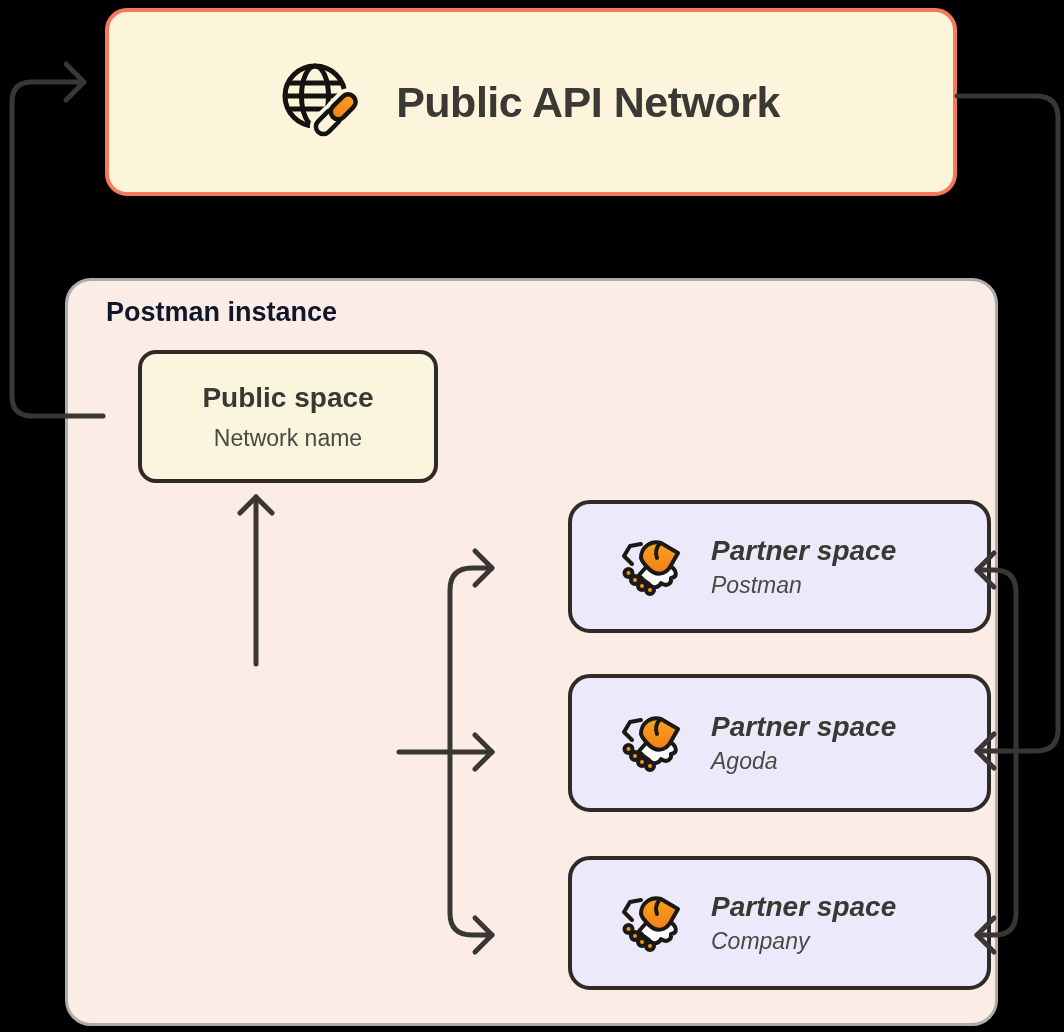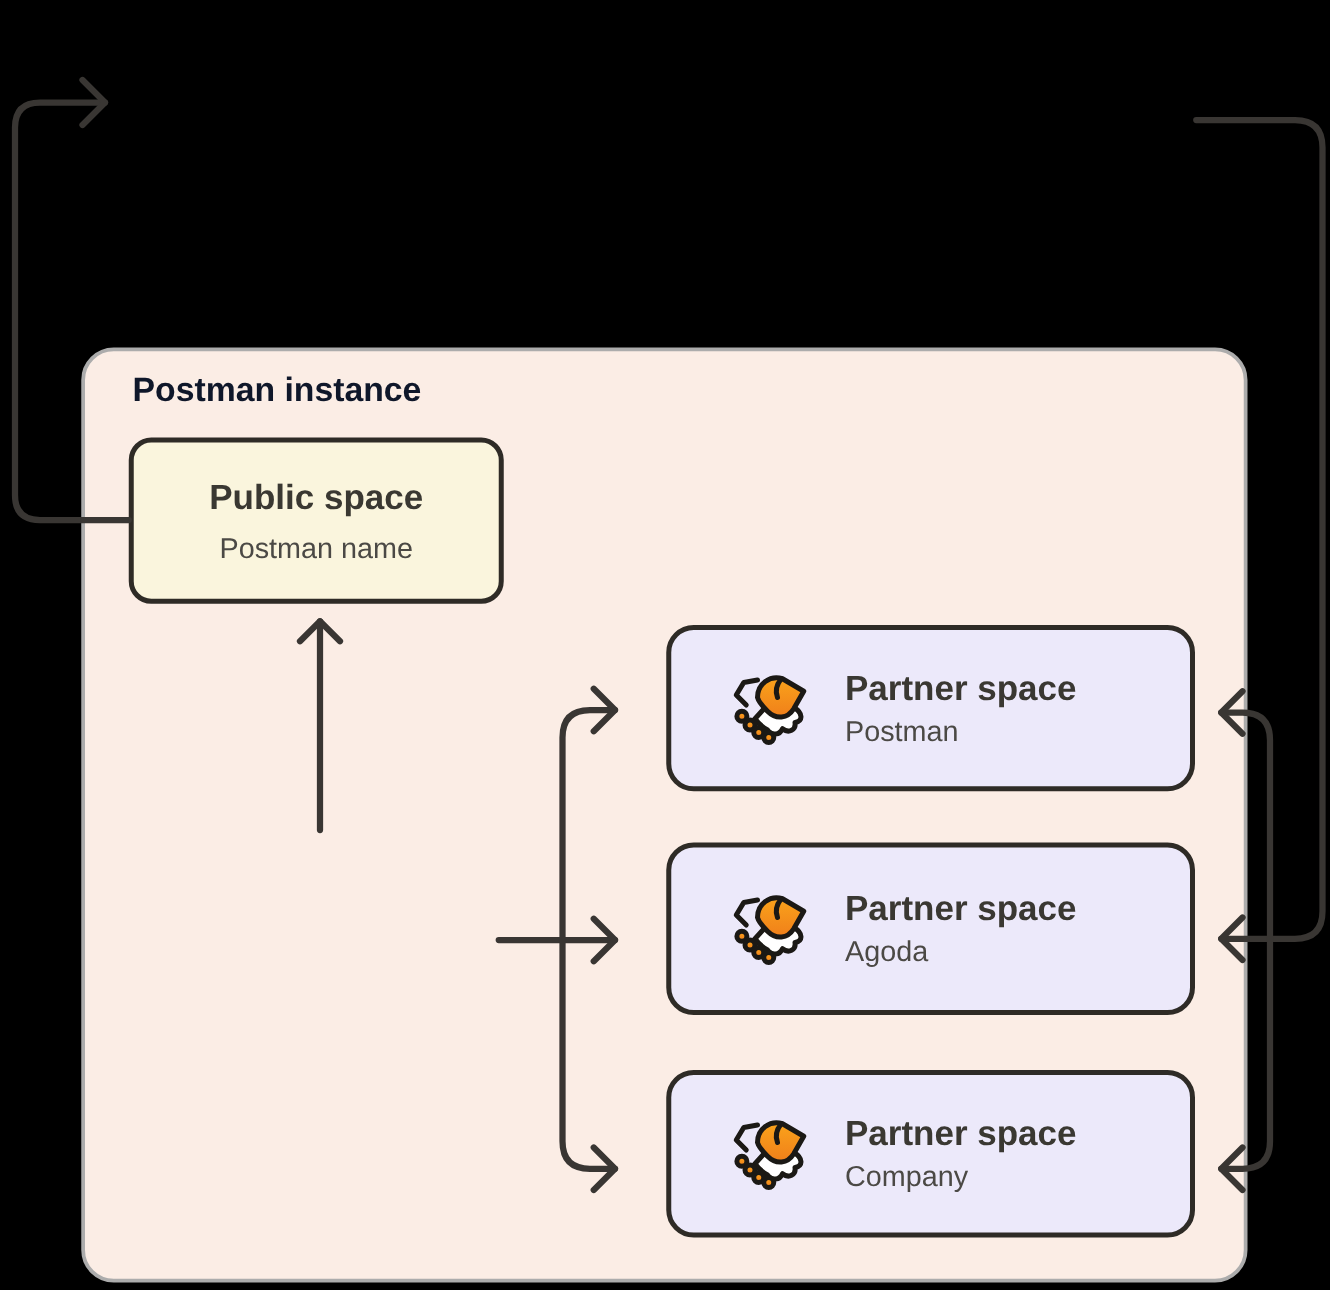--- a/index.html
+++ b/index.html
@@ -18,35 +18,35 @@
   .instance-box{
     position:absolute;left:65px;top:278px;width:933px;height:748px;
     box-sizing:border-box;background:#FBEDE5;border:3.5px solid #ACACAC;
     border-radius:26px;
   }
   .instance-label{
     position:absolute;left:38px;top:16px;
     font-size:27px;font-weight:700;color:#0f172a;
   }
   
-  .space{position:absolute;box-sizing:border-box;border:4px solid #2E2B26;}
+  .space{position:absolute;box-sizing:border-box;border:4px solid #2E2B26;margin-left:35px;}
   .space .title{font-size:28px;font-weight:700;color:#3A3832;}
   .space .subtitle{font-size:23px;font-weight:400;color:#4B4945;}
   .public-space{
     left:103px;top:350px;width:300px;height:133px;background:#FAF5DD;border-radius:18px;
     display:flex;flex-direction:column;align-items:center;justify-content:center;gap:11px;
   }
   .team-space{
     left:103px;top:666px;width:296px;height:197px;background:#D9ECFA;border-radius:18px;
     display:flex;flex-direction:column;align-items:center;justify-content:space-between;
     padding:17px 0 19px 0;
   }
   .partner{
     left:533px;width:423px;background:#ECE9FA;border-radius:22px;
-    display:flex;align-items:center;padding-left:48px;gap:25px;
+    display:flex;align-items:center;padding-left:48px;gap:25px;font-style:italic;
   }
   .partner-1{top:500px;height:133px;}
   .partner-2{top:674px;height:138px;}
   .partner-3{top:856px;height:134px;}
   .partner .text{display:flex;flex-direction:column;gap:5px;}
   
   .arrows{position:absolute;left:0;top:0;pointer-events:none;}
   .arrows path{fill:none;stroke:#393633;stroke-width:5;stroke-linecap:round;stroke-linejoin:round;}
   .hidden-defs{position:absolute;width:0;height:0;overflow:hidden;}
 </style>
@@ -69,28 +69,44 @@
           <path d="M40,7 C36,12 35,17 37,22" fill="none"></path>
           <circle cx="8.5" cy="37" r="4" fill="url(#og)"></circle>
           <circle cx="15" cy="44" r="4" fill="url(#og)"></circle>
           <circle cx="22" cy="50" r="4" fill="url(#og)"></circle>
           <circle cx="30" cy="54" r="4" fill="url(#og)"></circle>
         </g>
       </symbol>
     </defs>
   </svg>
 
+  <div class="pan-box">
+    <svg width="78" height="82" viewBox="0 0 78 82">
+      <g fill="none" stroke="#151310" stroke-width="5">
+        <circle cx="33" cy="35" r="30"></circle>
+        <ellipse cx="33" cy="35" rx="13.5" ry="30"></ellipse>
+        <path d="M7,22 H59 M3,35 H63 M7,48 H59"></path>
+      </g>
+      <g transform="rotate(45 52 55)">
+        <rect x="44.5" y="27.5" width="15" height="29" rx="7.5" fill="none" stroke="#FCF5DB" stroke-width="12"></rect>
+        <rect x="44.5" y="48.5" width="15" height="29" rx="7.5" fill="none" stroke="#FCF5DB" stroke-width="12"></rect>
+        <rect x="44.5" y="48.5" width="15" height="29" rx="7.5" fill="#FCF5DB" stroke="#151310" stroke-width="4.5"></rect>
+        <rect x="44.5" y="27.5" width="15" height="29" rx="7.5" fill="url(#og)" stroke="#151310" stroke-width="4.5"></rect>
+      </g>
+    </svg>
+    <div class="pan-title">Public API Network</div>
+  </div>
 
   <div class="instance-box">
     <div class="instance-label">Postman instance</div>
   </div>
 
   <div class="space public-space">
     <div class="title">Public space</div>
-    <div class="subtitle">Postman name</div>
+    <div class="subtitle">Network name</div>
   </div>
 
 
   <div class="space partner partner-1">
     <svg width="66" height="62">
         <use href="#handshake-symbol"></use>
       </svg>
     <div class="text">
       <div class="title">Partner space</div>
       <div class="subtitle">Postman</div>

